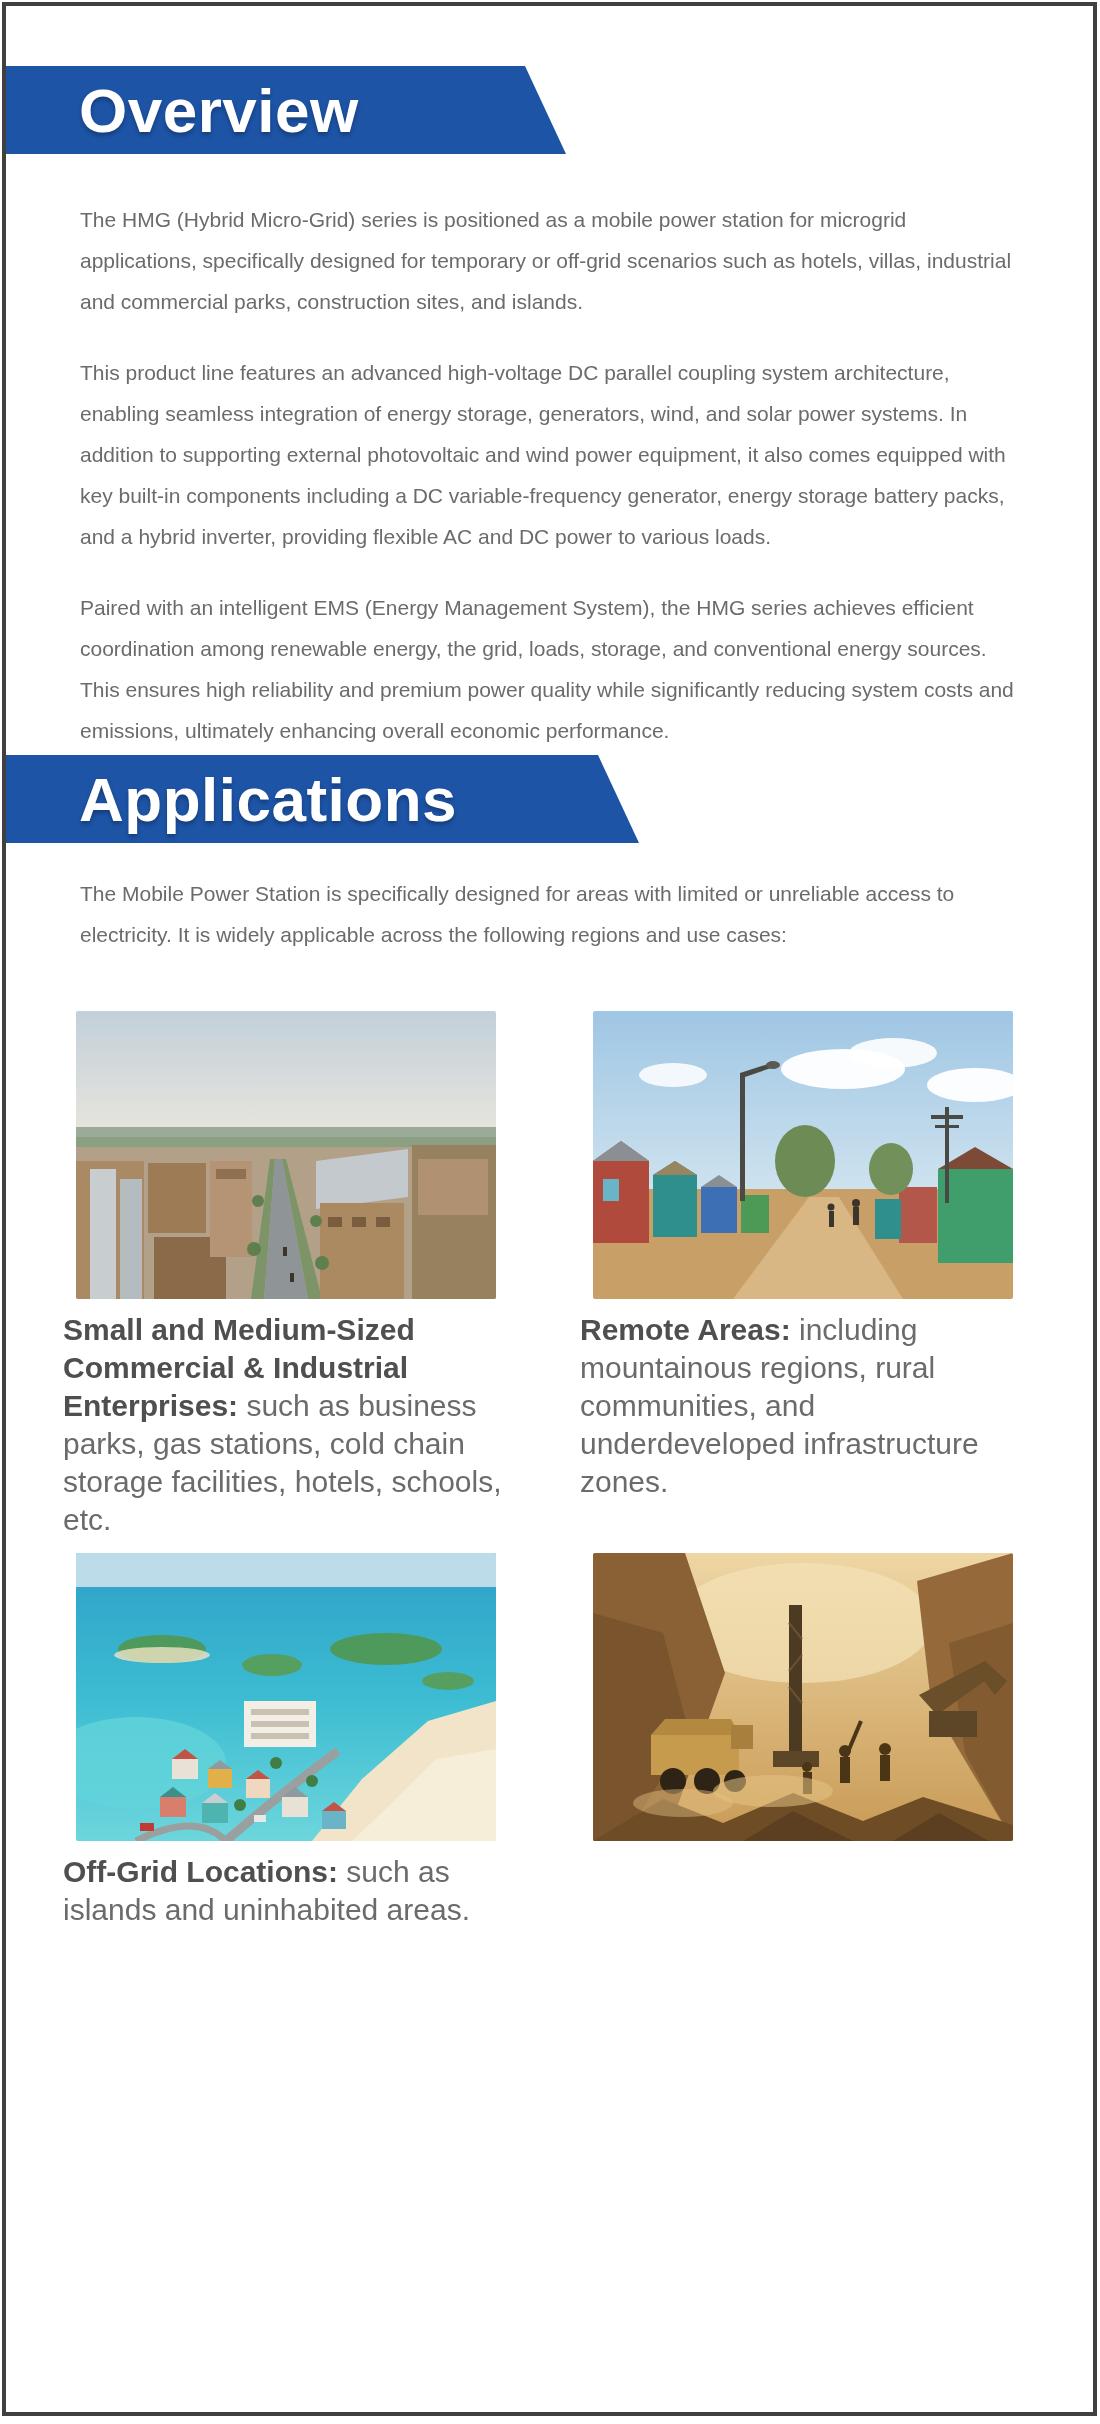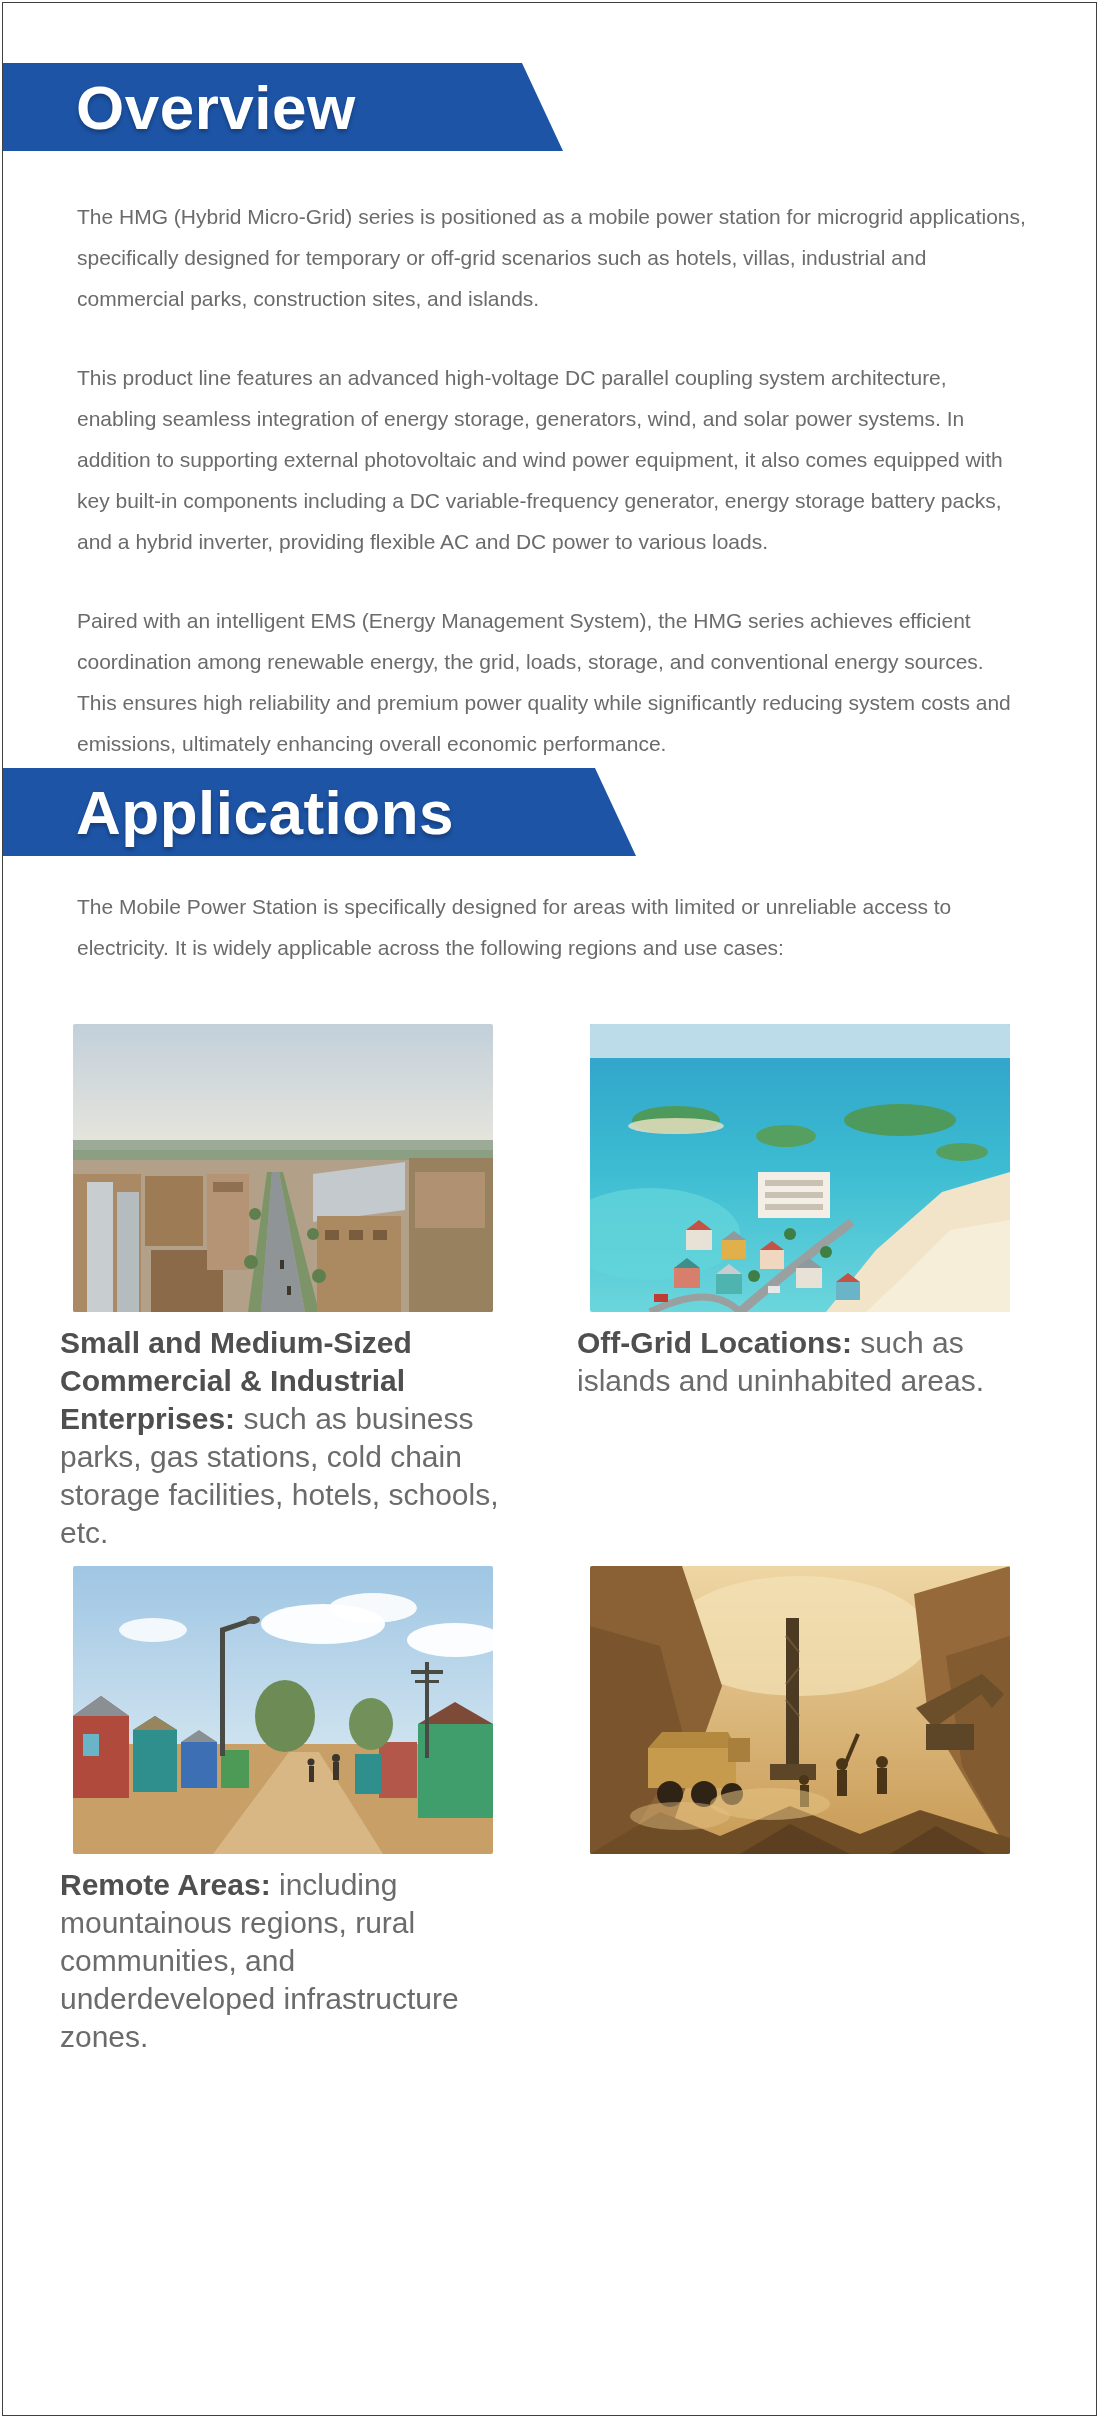--- a/index.html
+++ b/index.html
@@ -5,21 +5,21 @@
   * { margin:0; padding:0; box-sizing:border-box; }
   html,body { background:#ffffff; }
   body {
     width:1100px; height:2424px;
     position:relative;
     font-family:"Liberation Sans", sans-serif;
     overflow:hidden;
   }
   .frame {
     position:absolute; top:2px; left:2px; right:3px; bottom:8px;
-    border:1px solid #404040;
+    border:4px solid #404040;
     background:#ffffff;
     overflow:hidden;
   }
   .banner {
     background:#1d54a6;
     color:#ffffff;
     font-weight:bold;
     font-size:62px;
     letter-spacing:0.5px;
     height:88px;
@@ -31,21 +31,21 @@
   .banner.overview { width:560px; margin-top:60px; }
   .banner.applications { width:633px; margin-top:4px; }
   .copy {
     padding:0 68px 0 74px;
     color:#6b6b6b;
     font-size:21px;
     line-height:41px;
   }
   .copy.first { margin-top:45px; }
   .copy.intro { margin-top:30px; }
-  .copy p + p { margin-top:38px; }
+  .copy p + p { margin-top:30px; }
   .grid {
     margin:56px 0 0 70px;
     display:grid;
     grid-template-columns:420px 420px;
     column-gap:97px;
     row-gap:14px;
   }
   .cell { width:420px; }
   .photo {
     width:420px; height:288px; display:block;
@@ -118,20 +118,66 @@
         <circle cx="182" cy="190" r="6" fill="#5f7f4f"></circle>
         <circle cx="240" cy="210" r="6" fill="#5f7f4f"></circle>
         <circle cx="178" cy="238" r="7" fill="#5f7f4f"></circle>
         <circle cx="246" cy="252" r="7" fill="#5f7f4f"></circle>
         <rect x="207" y="236" width="4" height="9" fill="#3c352c"></rect>
         <rect x="214" y="262" width="4" height="9" fill="#3c352c"></rect>
       </svg>
       <div class="caption">
         <span class="lead">Small and Medium-Sized Commercial &amp; Industrial Enterprises:</span>
         <span>such as business parks, gas stations, cold chain storage facilities, hotels, schools, etc.</span>
+      </div>
+    </div>
+
+    <div class="cell">
+      <svg class="photo" viewBox="0 0 420 288" preserveAspectRatio="none">
+        <defs>
+          <linearGradient id="sky2" x1="0" y1="0" x2="0" y2="1">
+            <stop offset="0" stop-color="#9fc6e4"></stop>
+              <stop offset="1" stop-color="#cfe3ef"></stop>
+          </linearGradient>
+        </defs>
+        <rect width="420" height="184" fill="url(#sky2)"></rect>
+        <ellipse cx="250" cy="58" rx="62" ry="20" fill="#ffffff" opacity="0.95"></ellipse>
+        <ellipse cx="300" cy="42" rx="44" ry="15" fill="#ffffff" opacity="0.9"></ellipse>
+        <ellipse cx="382" cy="74" rx="48" ry="17" fill="#ffffff" opacity="0.95"></ellipse>
+        <ellipse cx="80" cy="64" rx="34" ry="12" fill="#ffffff" opacity="0.85"></ellipse>
+        <rect y="178" width="420" height="110" fill="#c79f67"></rect>
+        <polygon points="140,288 310,288 246,186 216,186" fill="#d8b785"></polygon>
+        <polygon points="0,150 28,130 56,150 56,232 0,232" fill="#b04a3c"></polygon>
+        <polygon points="0,150 28,130 56,150" fill="#8a8f94"></polygon>
+        <rect x="10" y="168" width="16" height="22" fill="#6ab4c8"></rect>
+        <polygon points="60,164 82,150 104,164 104,226 60,226" fill="#2f8f8c"></polygon>
+        <polygon points="60,164 82,150 104,164" fill="#97855f"></polygon>
+        <rect x="108" y="176" width="36" height="46" fill="#3c6fb3"></rect>
+        <polygon points="108,176 126,164 144,176" fill="#8a8f94"></polygon>
+        <rect x="148" y="184" width="28" height="38" fill="#4c9a55"></rect>
+        <rect x="345" y="158" width="75" height="94" fill="#3f9e6b"></rect>
+        <polygon points="345,158 382,136 420,158" fill="#7c4a37"></polygon>
+        <rect x="306" y="176" width="38" height="56" fill="#b2574a"></rect>
+        <rect x="282" y="188" width="26" height="40" fill="#2e8f8c"></rect>
+        <ellipse cx="212" cy="150" rx="30" ry="36" fill="#6d8b55"></ellipse>
+        <ellipse cx="298" cy="158" rx="22" ry="26" fill="#71905a"></ellipse>
+        <rect x="147" y="62" width="5" height="128" fill="#4a4a44"></rect>
+        <polygon points="147,62 178,52 178,57 152,66" fill="#4a4a44"></polygon>
+        <ellipse cx="180" cy="54" rx="7" ry="4" fill="#5a5a52"></ellipse>
+        <rect x="352" y="96" width="4" height="96" fill="#4a4a44"></rect>
+        <rect x="338" y="104" width="32" height="4" fill="#4a4a44"></rect>
+        <rect x="342" y="114" width="24" height="3" fill="#4a4a44"></rect>
+        <rect x="260" y="196" width="6" height="18" fill="#3c352c"></rect>
+        <circle cx="263" cy="192" r="4" fill="#3c352c"></circle>
+        <rect x="236" y="200" width="5" height="16" fill="#3c352c"></rect>
+        <circle cx="238" cy="196" r="3.5" fill="#3c352c"></circle>
+      </svg>
+      <div class="caption">
+        <span class="lead">Remote Areas:</span>
+        <span>including mountainous regions, rural communities, and underdeveloped infrastructure zones.</span>
       </div>
     </div>
 
     <div class="cell">
       <svg class="photo" viewBox="0 0 420 288" preserveAspectRatio="none">
         <defs>
           <linearGradient id="sea3" x1="0" y1="0" x2="0" y2="1">
             <stop offset="0" stop-color="#2f9fc8"></stop>
               <stop offset="0.5" stop-color="#3cbcd2"></stop>
               <stop offset="1" stop-color="#6cd6dc"></stop>
@@ -177,66 +223,20 @@
       </svg>
       <div class="caption">
         <span class="lead">Off-Grid Locations:</span>
         <span>such as islands and uninhabited areas.</span>
       </div>
     </div>
 
     <div class="cell">
       <svg class="photo" viewBox="0 0 420 288" preserveAspectRatio="none">
         <defs>
-          <linearGradient id="sky2" x1="0" y1="0" x2="0" y2="1">
-            <stop offset="0" stop-color="#9fc6e4"></stop>
-              <stop offset="1" stop-color="#cfe3ef"></stop>
-          </linearGradient>
-        </defs>
-        <rect width="420" height="184" fill="url(#sky2)"></rect>
-        <ellipse cx="250" cy="58" rx="62" ry="20" fill="#ffffff" opacity="0.95"></ellipse>
-        <ellipse cx="300" cy="42" rx="44" ry="15" fill="#ffffff" opacity="0.9"></ellipse>
-        <ellipse cx="382" cy="74" rx="48" ry="17" fill="#ffffff" opacity="0.95"></ellipse>
-        <ellipse cx="80" cy="64" rx="34" ry="12" fill="#ffffff" opacity="0.85"></ellipse>
-        <rect y="178" width="420" height="110" fill="#c79f67"></rect>
-        <polygon points="140,288 310,288 246,186 216,186" fill="#d8b785"></polygon>
-        <polygon points="0,150 28,130 56,150 56,232 0,232" fill="#b04a3c"></polygon>
-        <polygon points="0,150 28,130 56,150" fill="#8a8f94"></polygon>
-        <rect x="10" y="168" width="16" height="22" fill="#6ab4c8"></rect>
-        <polygon points="60,164 82,150 104,164 104,226 60,226" fill="#2f8f8c"></polygon>
-        <polygon points="60,164 82,150 104,164" fill="#97855f"></polygon>
-        <rect x="108" y="176" width="36" height="46" fill="#3c6fb3"></rect>
-        <polygon points="108,176 126,164 144,176" fill="#8a8f94"></polygon>
-        <rect x="148" y="184" width="28" height="38" fill="#4c9a55"></rect>
-        <rect x="345" y="158" width="75" height="94" fill="#3f9e6b"></rect>
-        <polygon points="345,158 382,136 420,158" fill="#7c4a37"></polygon>
-        <rect x="306" y="176" width="38" height="56" fill="#b2574a"></rect>
-        <rect x="282" y="188" width="26" height="40" fill="#2e8f8c"></rect>
-        <ellipse cx="212" cy="150" rx="30" ry="36" fill="#6d8b55"></ellipse>
-        <ellipse cx="298" cy="158" rx="22" ry="26" fill="#71905a"></ellipse>
-        <rect x="147" y="62" width="5" height="128" fill="#4a4a44"></rect>
-        <polygon points="147,62 178,52 178,57 152,66" fill="#4a4a44"></polygon>
-        <ellipse cx="180" cy="54" rx="7" ry="4" fill="#5a5a52"></ellipse>
-        <rect x="352" y="96" width="4" height="96" fill="#4a4a44"></rect>
-        <rect x="338" y="104" width="32" height="4" fill="#4a4a44"></rect>
-        <rect x="342" y="114" width="24" height="3" fill="#4a4a44"></rect>
-        <rect x="260" y="196" width="6" height="18" fill="#3c352c"></rect>
-        <circle cx="263" cy="192" r="4" fill="#3c352c"></circle>
-        <rect x="236" y="200" width="5" height="16" fill="#3c352c"></rect>
-        <circle cx="238" cy="196" r="3.5" fill="#3c352c"></circle>
-      </svg>
-      <div class="caption">
-        <span class="lead">Remote Areas:</span>
-        <span>including mountainous regions, rural communities, and underdeveloped infrastructure zones.</span>
-      </div>
-    </div>
-
-    <div class="cell">
-      <svg class="photo" viewBox="0 0 420 288" preserveAspectRatio="none">
-        <defs>
           <linearGradient id="haze4" x1="0" y1="0" x2="0" y2="1">
             <stop offset="0" stop-color="#eed6a4"></stop>
               <stop offset="1" stop-color="#c89a55"></stop>
           </linearGradient>
         </defs>
         <rect width="420" height="288" fill="url(#haze4)"></rect>
         <ellipse cx="210" cy="70" rx="130" ry="60" fill="#f4e3b8" opacity="0.7"></ellipse>
         <polygon points="0,0 92,0 132,120 72,288 0,288" fill="#8a6134"></polygon>
         <polygon points="0,60 70,80 96,180 30,288 0,288" fill="#75512b" opacity="0.8"></polygon>
         <polygon points="420,0 324,28 338,150 420,288" fill="#95693a"></polygon>

